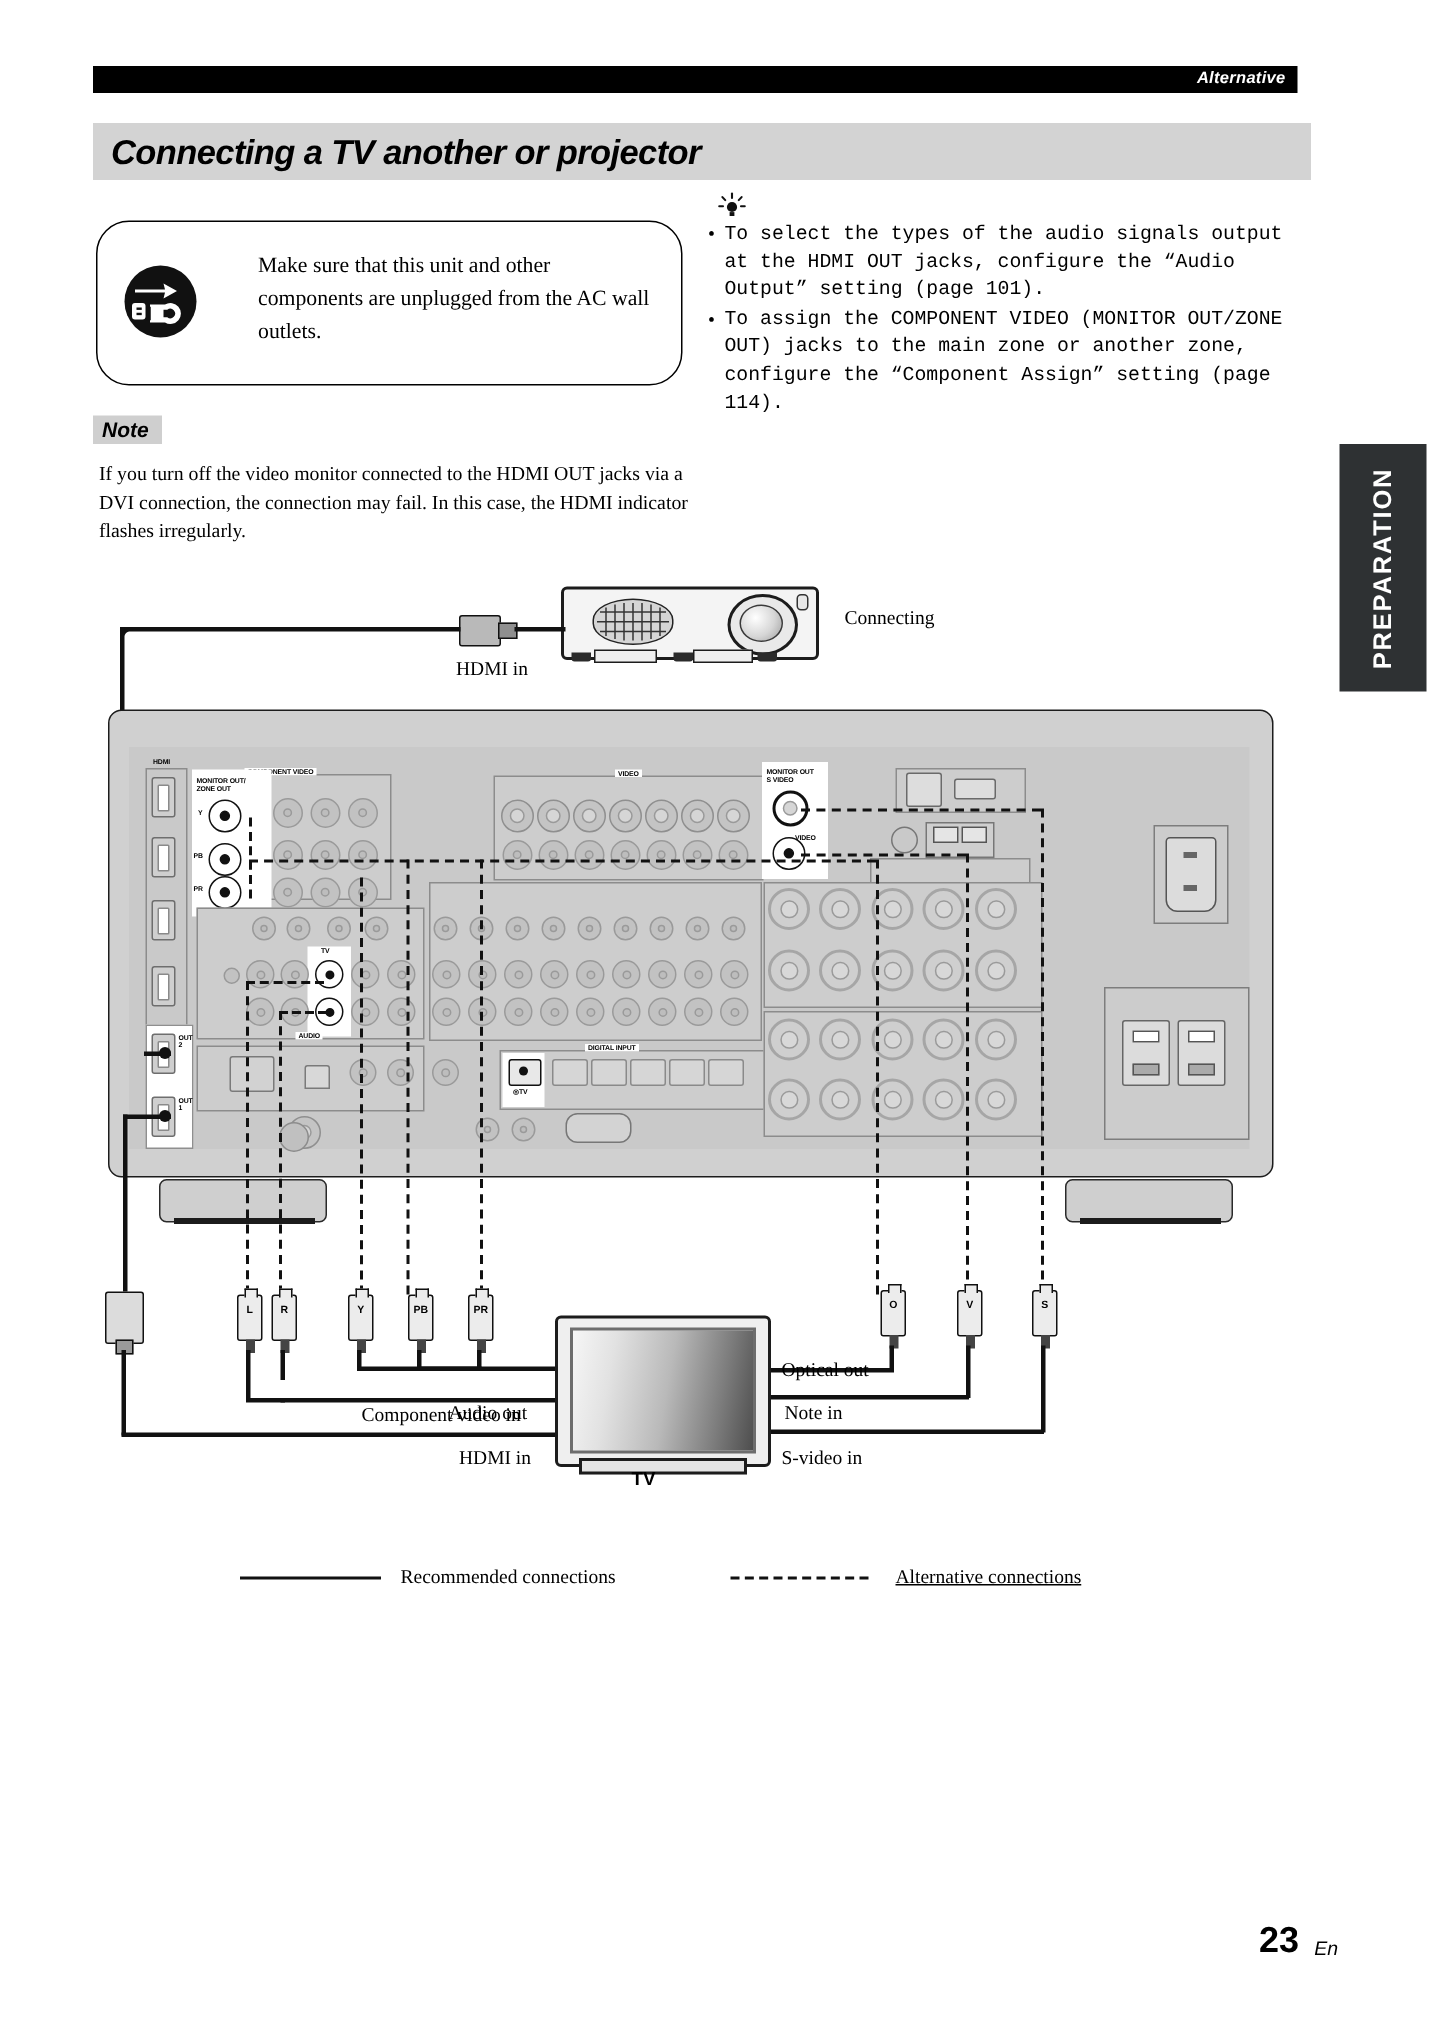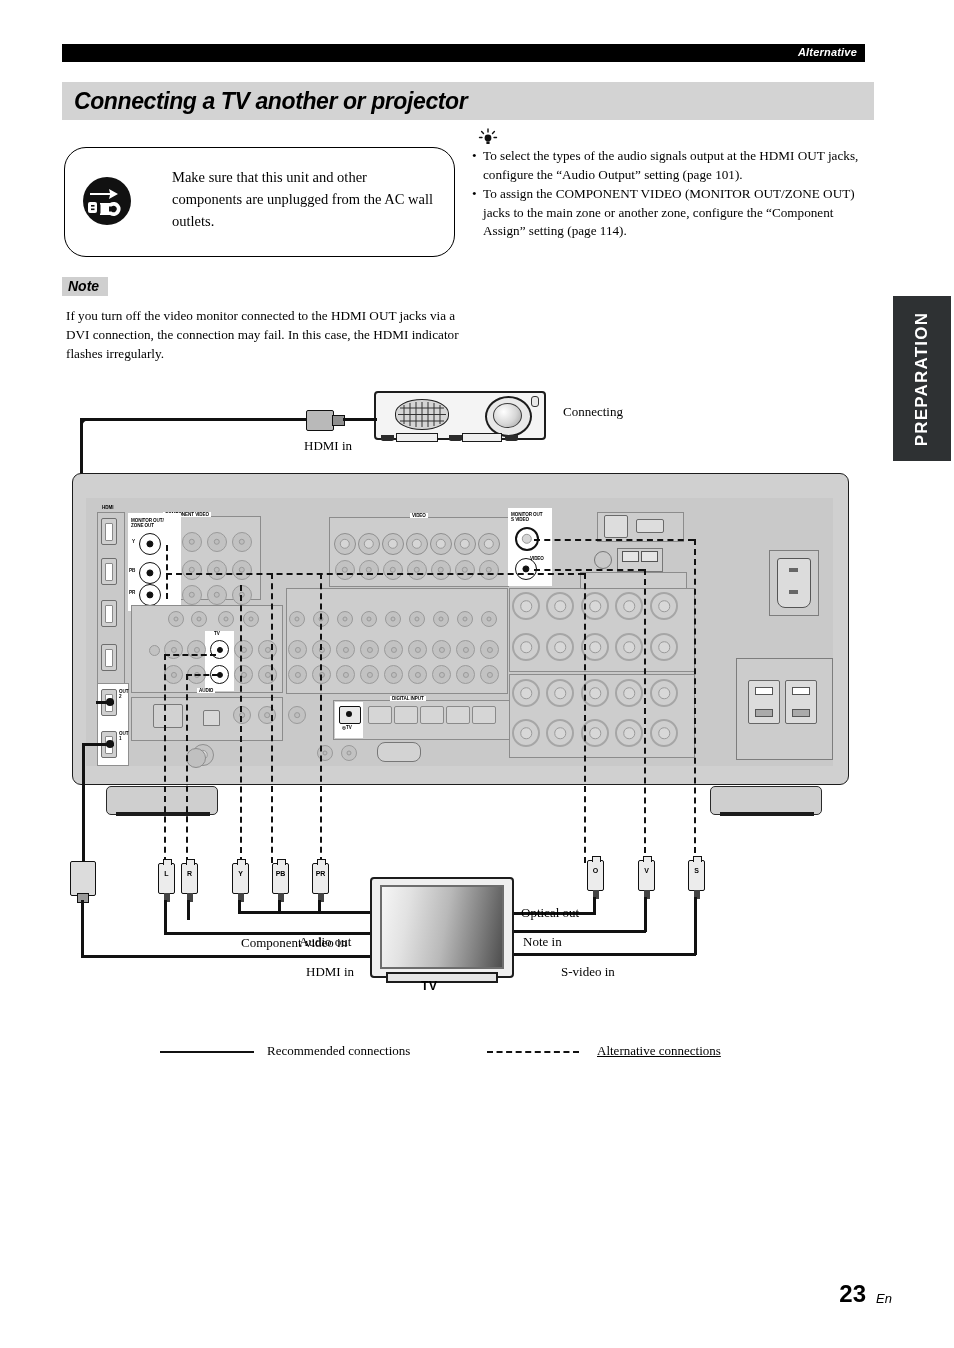--- a/index.html
+++ b/index.html
@@ -19,21 +19,21 @@
   
   #caution-box{left:64px;top:147px;width:389px;height:108px;border:1.6px solid #000;border-radius:22px;background:#fff;}
   #caution-icon{left:82px;top:176px;width:50px;height:50px;}
   #caution-text{left:172px;top:166px;width:262px;font-size:14.5px;line-height:22px;}
 
   
   #tip-icon{left:478px;top:128px;width:20px;height:18px;}
   #tip-list{left:472px;top:147px;width:398px;font-size:13.2px;line-height:18.6px;}
   #tip-list .bullet-row{display:flex;margin-bottom:1px;}
   #tip-list .bullet{width:11px;flex:none;}
-  #tip-list .btext{flex:1;}
+  #tip-list .btext{flex:1;font-family:Liberation Mono, monospace;}
 
   
   #note-label{left:62px;top:277px;background:#cfcfcf;padding:1px 9px 2px 6px;
     font-family:"Liberation Sans",sans-serif;font-style:italic;font-weight:bold;font-size:14px;}
   #note-text{left:66px;top:306px;width:410px;font-size:13.2px;line-height:19.2px;}
 
   
   #side-tab{left:893px;top:296px;width:58px;height:165px;background:#2e3133;}
   #side-tab span{position:absolute;left:50%;top:50%;
     transform:translate(-50%,-50%) rotate(-90deg);white-space:nowrap;
@@ -491,21 +491,21 @@
   <div class="abs" id="tv-screen"></div>
   <div class="abs" id="tv-stand"></div>
   <div class="lbl-b" id="tv-caption">TV</div>
 
   <div class="lbl" style="left:241px;top:935px;">Component video in</div>
   <div class="lbl" style="left:299px;top:934px;">Audio out</div>
   <div class="lbl" style="left:306px;top:964px;">HDMI in</div>
 
   <div class="lbl" style="left:521px;top:905px;">Optical out</div>
   <div class="lbl" style="left:523px;top:934px;">Note in</div>
-  <div class="lbl" style="left:521px;top:964px;margin-left:40px;">S-video in</div>
+  <div class="lbl" style="left:521px;top:964px;">S-video in</div>
 
 </div>
 
 <div class="abs" id="legend-line"></div>
 <div class="lbl" style="left:267px;top:1043px;">Recommended connections</div>
 <div class="abs" id="legend-dash"></div>
 <div class="lbl" style="left:597px;top:1043px;text-decoration:underline;">Alternative connections</div>
 
 <div class="abs" id="page-num">23</div>
 <div class="abs" id="page-lang">En</div>

